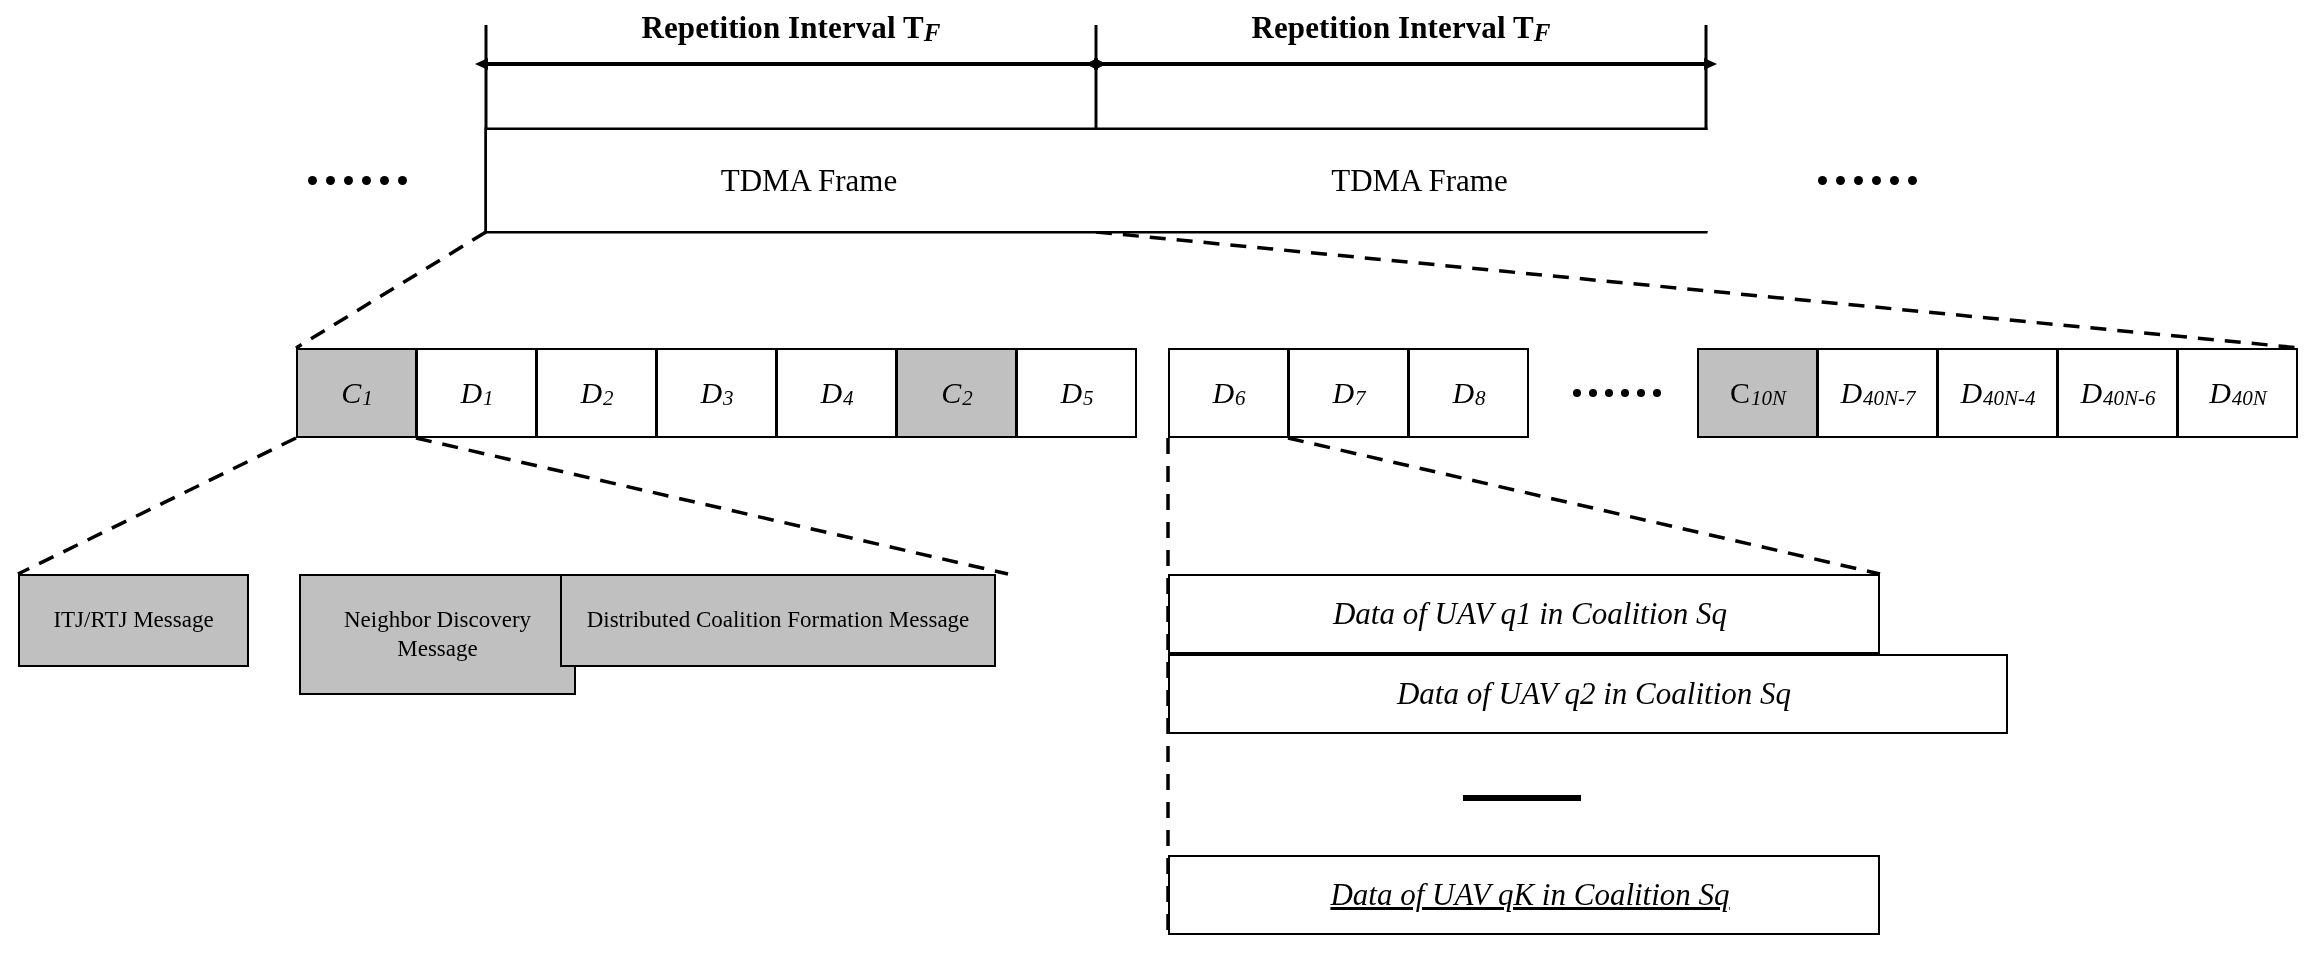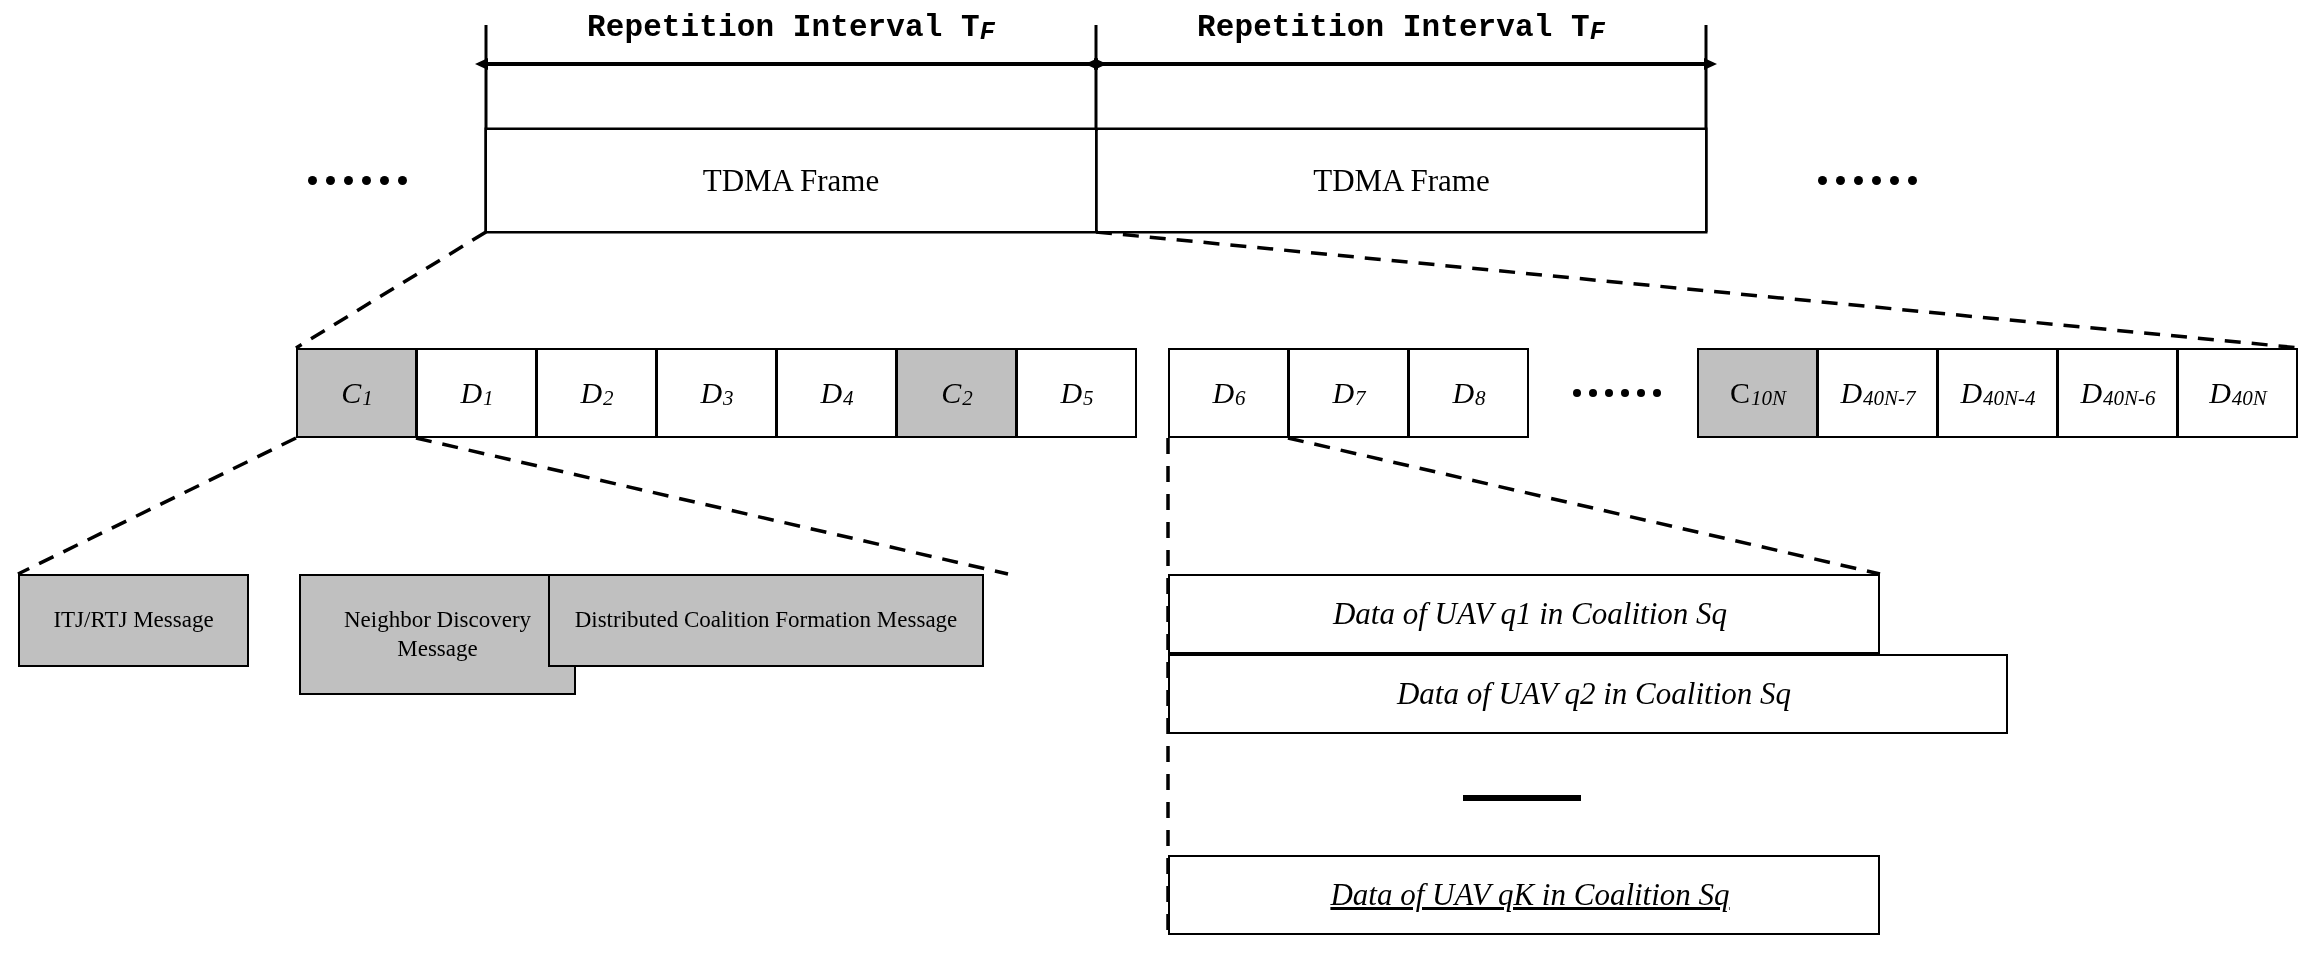--- a/index.html
+++ b/index.html
@@ -29,40 +29,41 @@
   }
 
   
   .interval-label {
     position: absolute;
     font-weight: bold;
     font-size: 31px;
     letter-spacing: 0.1px;
     white-space: nowrap;
     text-align: center;
-    font-family: Liberation Mono, monospace;
+    font-family: Liberation Serif, serif;
   }
   .interval-label .sub {
     font-style: italic;
     font-size: 25px;
     vertical-align: baseline;
     position: relative;
     top: 3px;
     font-weight: bold;
   }
 
   
   .frame-cell {
     position: absolute;
     display: flex;
     align-items: center;
     justify-content: center;
     font-size: 31px;
     background: #ffffff;
     white-space: nowrap;
+    padding-left: 18px;
   }
 
   
   .ellipsis {
     position: absolute;
     display: flex;
     align-items: center;
     gap: 9px;
   }
   .ellipsis span {
@@ -276,21 +277,21 @@
     <span class="base">D</span>
       <span class="sub">40N</span>
   </div>
 
   <div class="ctrl-box" style="left:18px; top:574px; width:231px; height:93px;">
     <span>ITJ/RTJ Message</span>
   </div>
   <div class="ctrl-box" style="left:299px; top:574px; width:277px; height:121px;">
     <span>Neighbor Discovery Message</span>
   </div>
-  <div class="ctrl-box" style="left:548px; top:574px; width:436px; height:93px;">
+  <div class="ctrl-box" style="left:560px; top:574px; width:436px; height:93px;">
     <span>Distributed Coalition Formation Message</span>
   </div>
 
   <div class="data-box" style="left:1168px; top:574px; width:712px; height:80px;">
     <span>Data of UAV q1 in Coalition Sq</span>
   </div>
   <div class="data-box" style="left:1168px; top:654px; width:840px; height:80px;">
     <span>Data of UAV q2 in Coalition Sq</span>
   </div>
 

